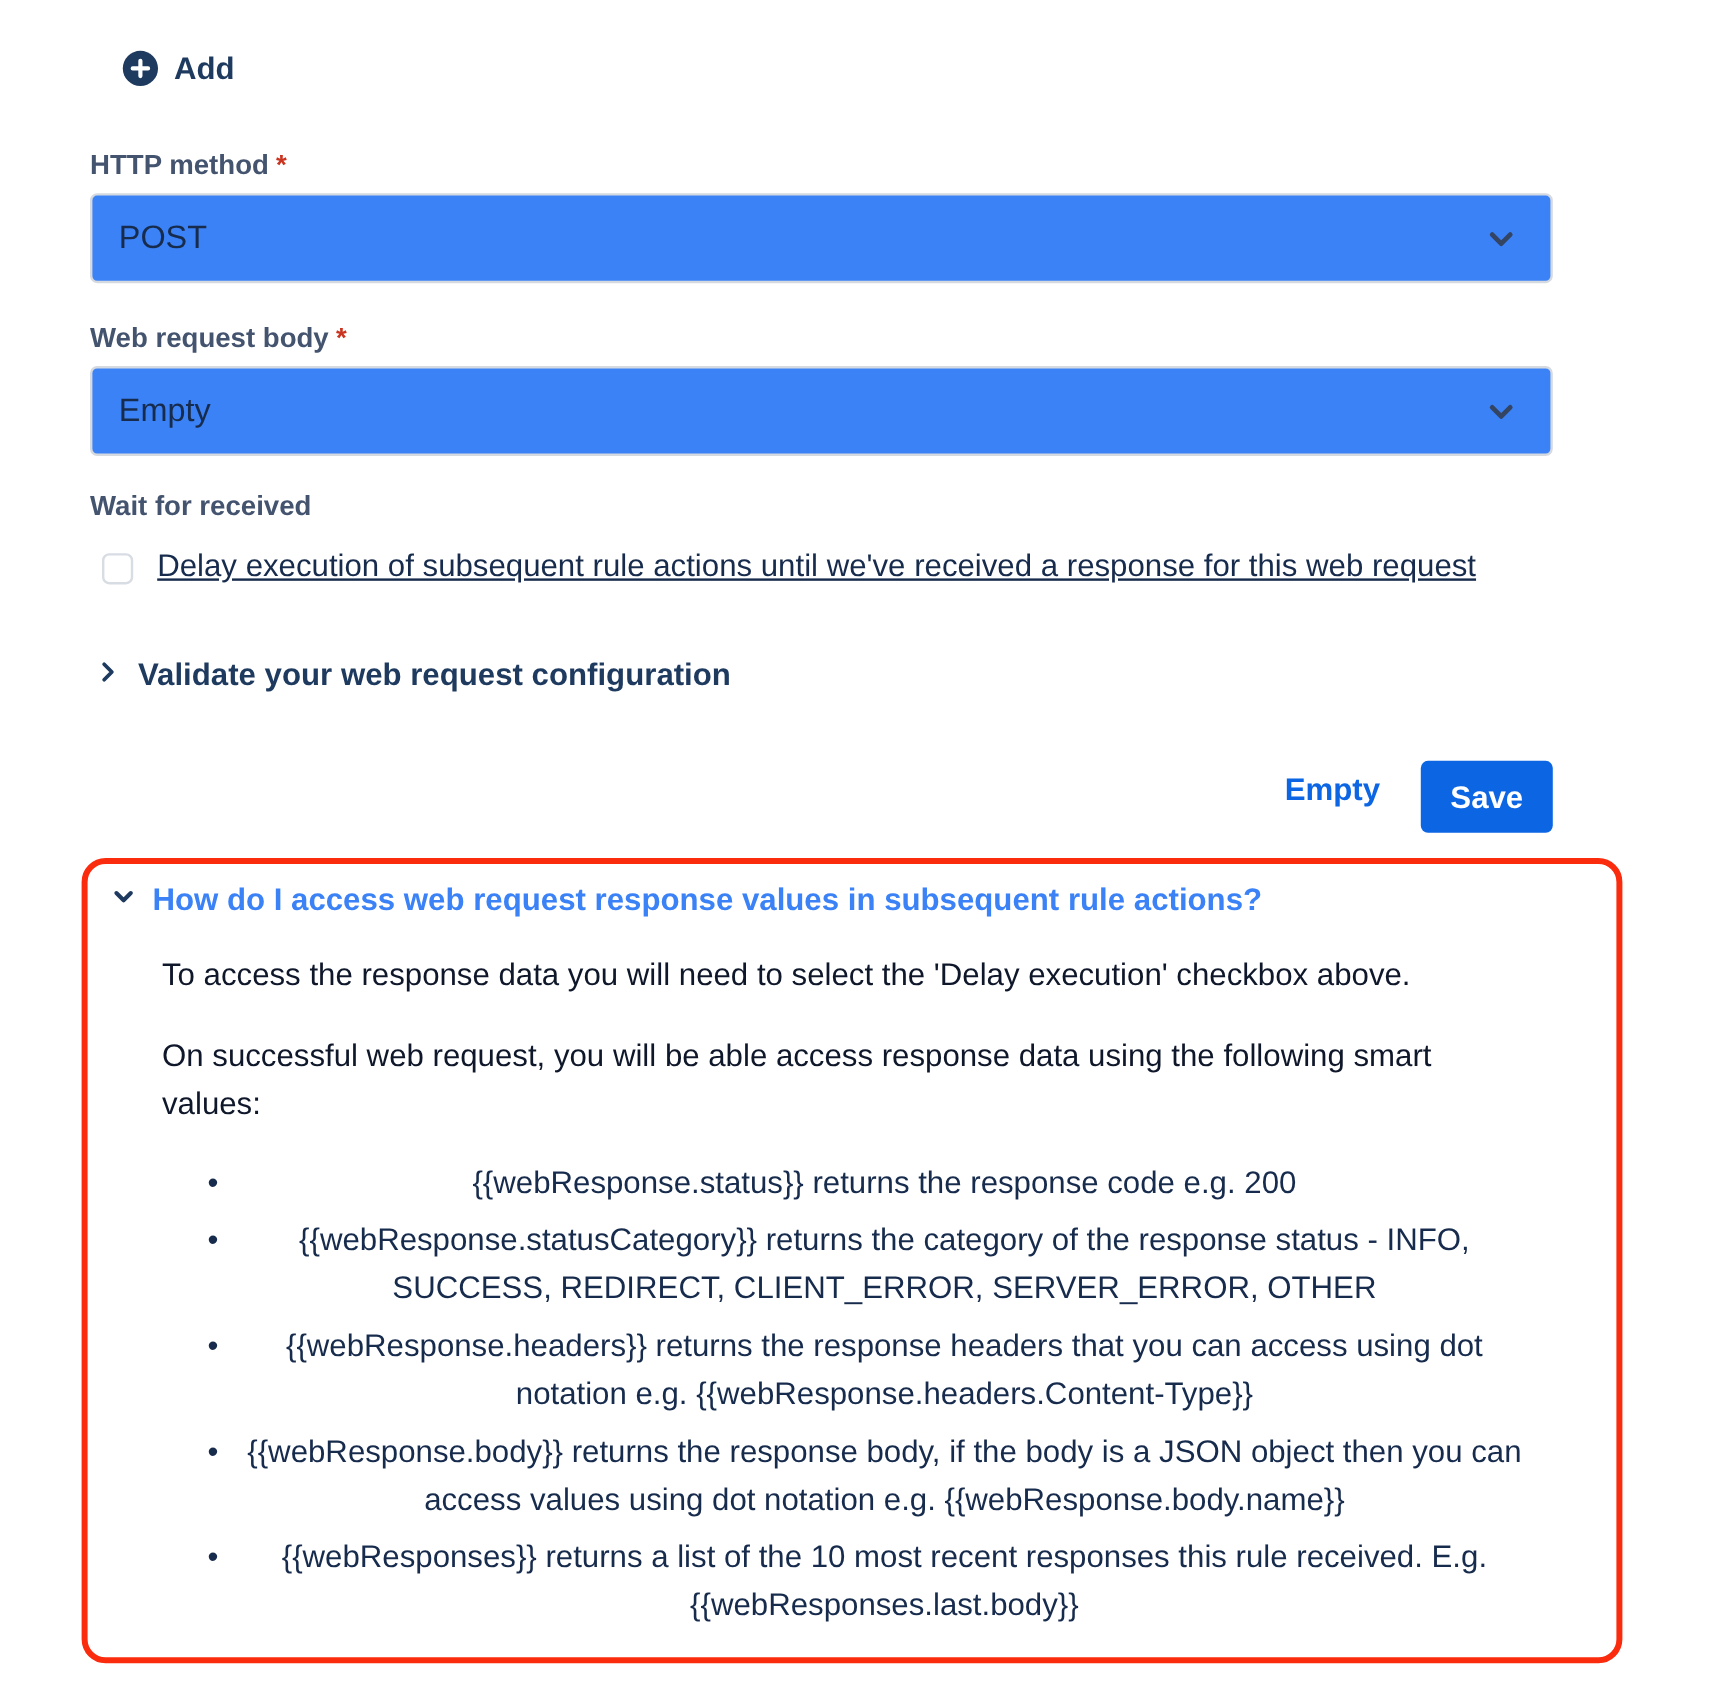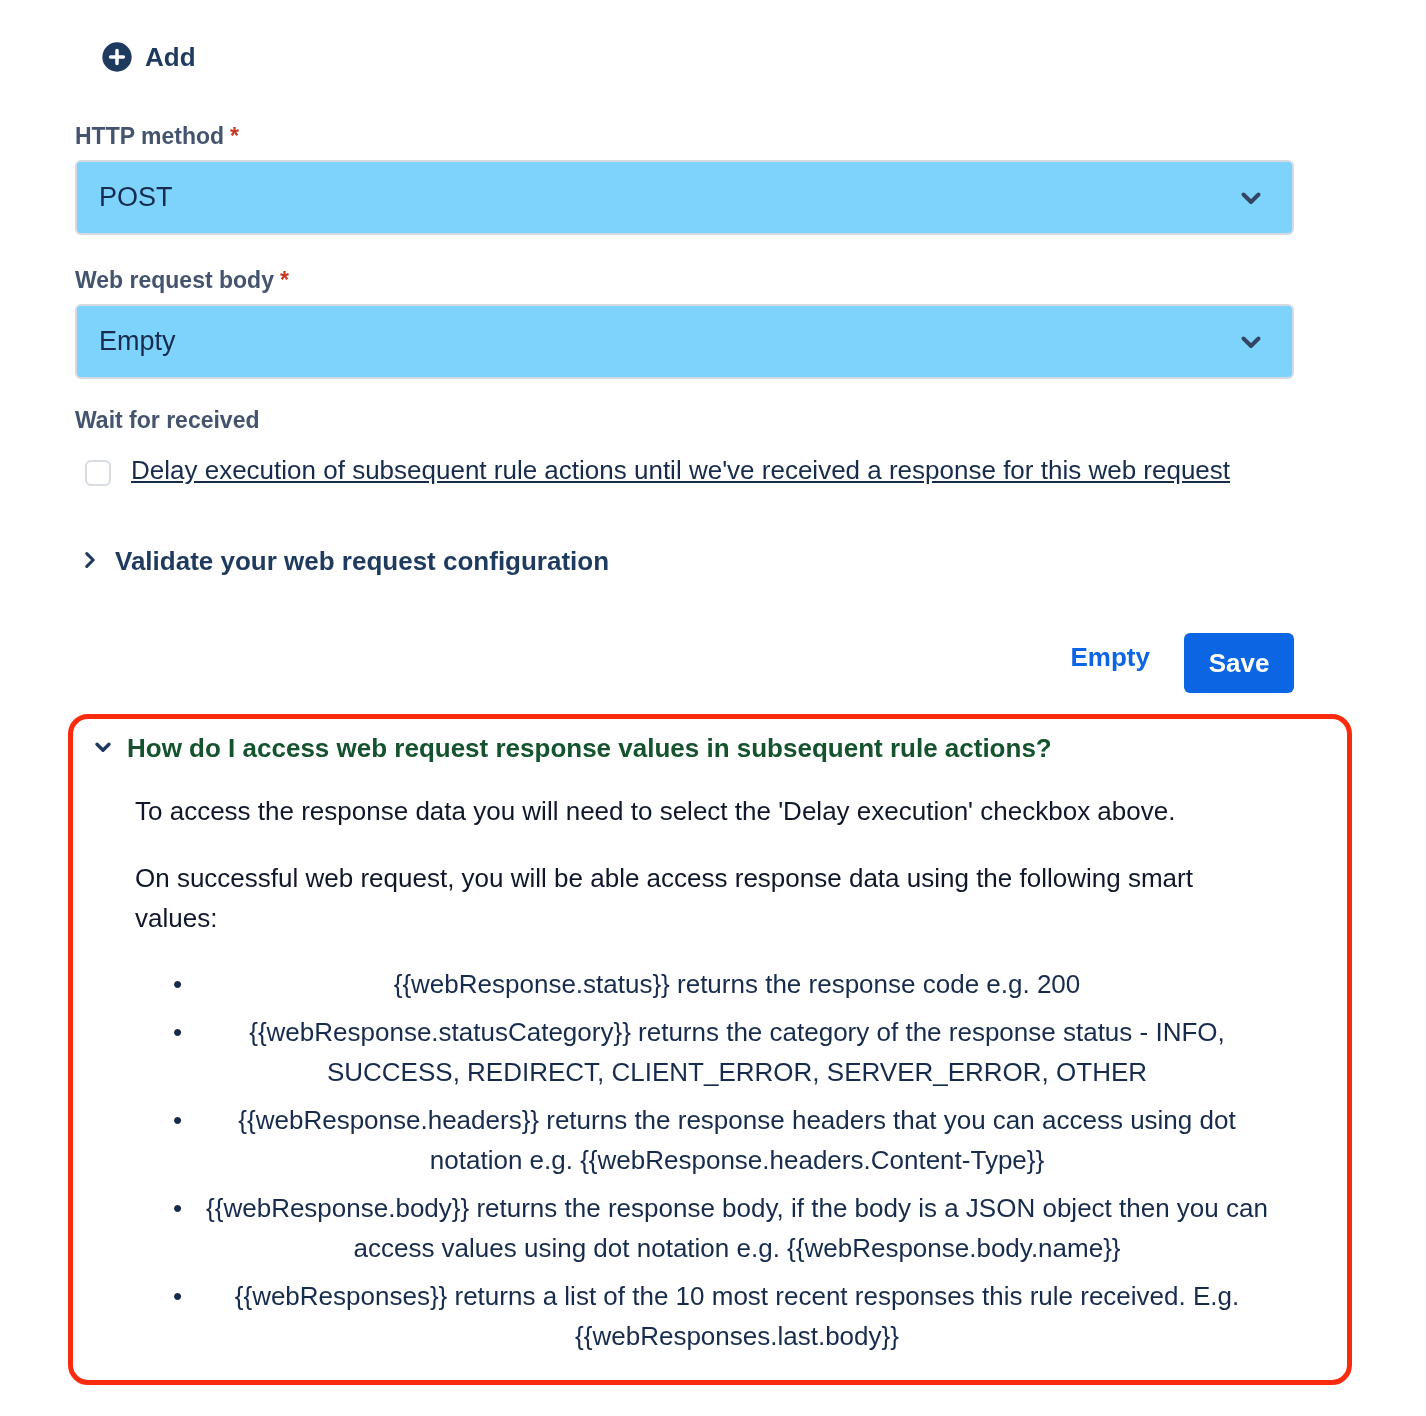--- a/index.html
+++ b/index.html
@@ -24,21 +24,21 @@
   
   .field-label {
     display: block; margin-top: 46px;
     font-size: 23px; font-weight: bold; color: #44546F;
   }
   .req { color: #CA3521; margin-left: 6px; font-weight: bold; }
 
   
   .select {
     margin-top: 10px; width: 1219px; height: 75px;
-    border: 2px solid #D5D9E0; border-radius: 6px; background: #7dd3fc;
+    border: 2px solid #D5D9E0; border-radius: 6px; background: #3b82f6;
     display: flex; align-items: center; justify-content: space-between;
     padding: 0 26px 0 22px; cursor: pointer;
   }
   .select-value { font-size: 27px; color: #172B4D; }
   .chevron { display: flex; align-items: center; }
 
   .group-label { margin-top: 30px; }
 
   
   .checkbox-row {
@@ -76,21 +76,21 @@
     font-weight: bold; width: 110px; height: 60px; margin-top: 12px;
   }
 
   
   .help-panel {
     width: 1284px; margin: 21px 0 24px 68px;
     border: 5px solid #FB2C0E; border-radius: 20px;
     padding: 14px 24px 24px 12px; background: #fff;
   }
   .help-header { display: flex; align-items: center; gap: 12px; cursor: pointer; padding-left: 6px; }
-  .help-title { font-size: 26px; font-weight: bold; color: #14532d; }
+  .help-title { font-size: 26px; font-weight: bold; color: #3b82f6; }
   .help-body { padding-left: 50px; }
   .help-body p {
     margin-top: 27px; font-size: 26px; line-height: 40px;
     color: #0f172a; max-width: 1105px;
   }
   .help-body ul {
     margin-top: 26px; list-style: none; padding-left: 62px; text-align: center;
   }
   .help-body li {
     position: relative; font-size: 26px; line-height: 40px;

